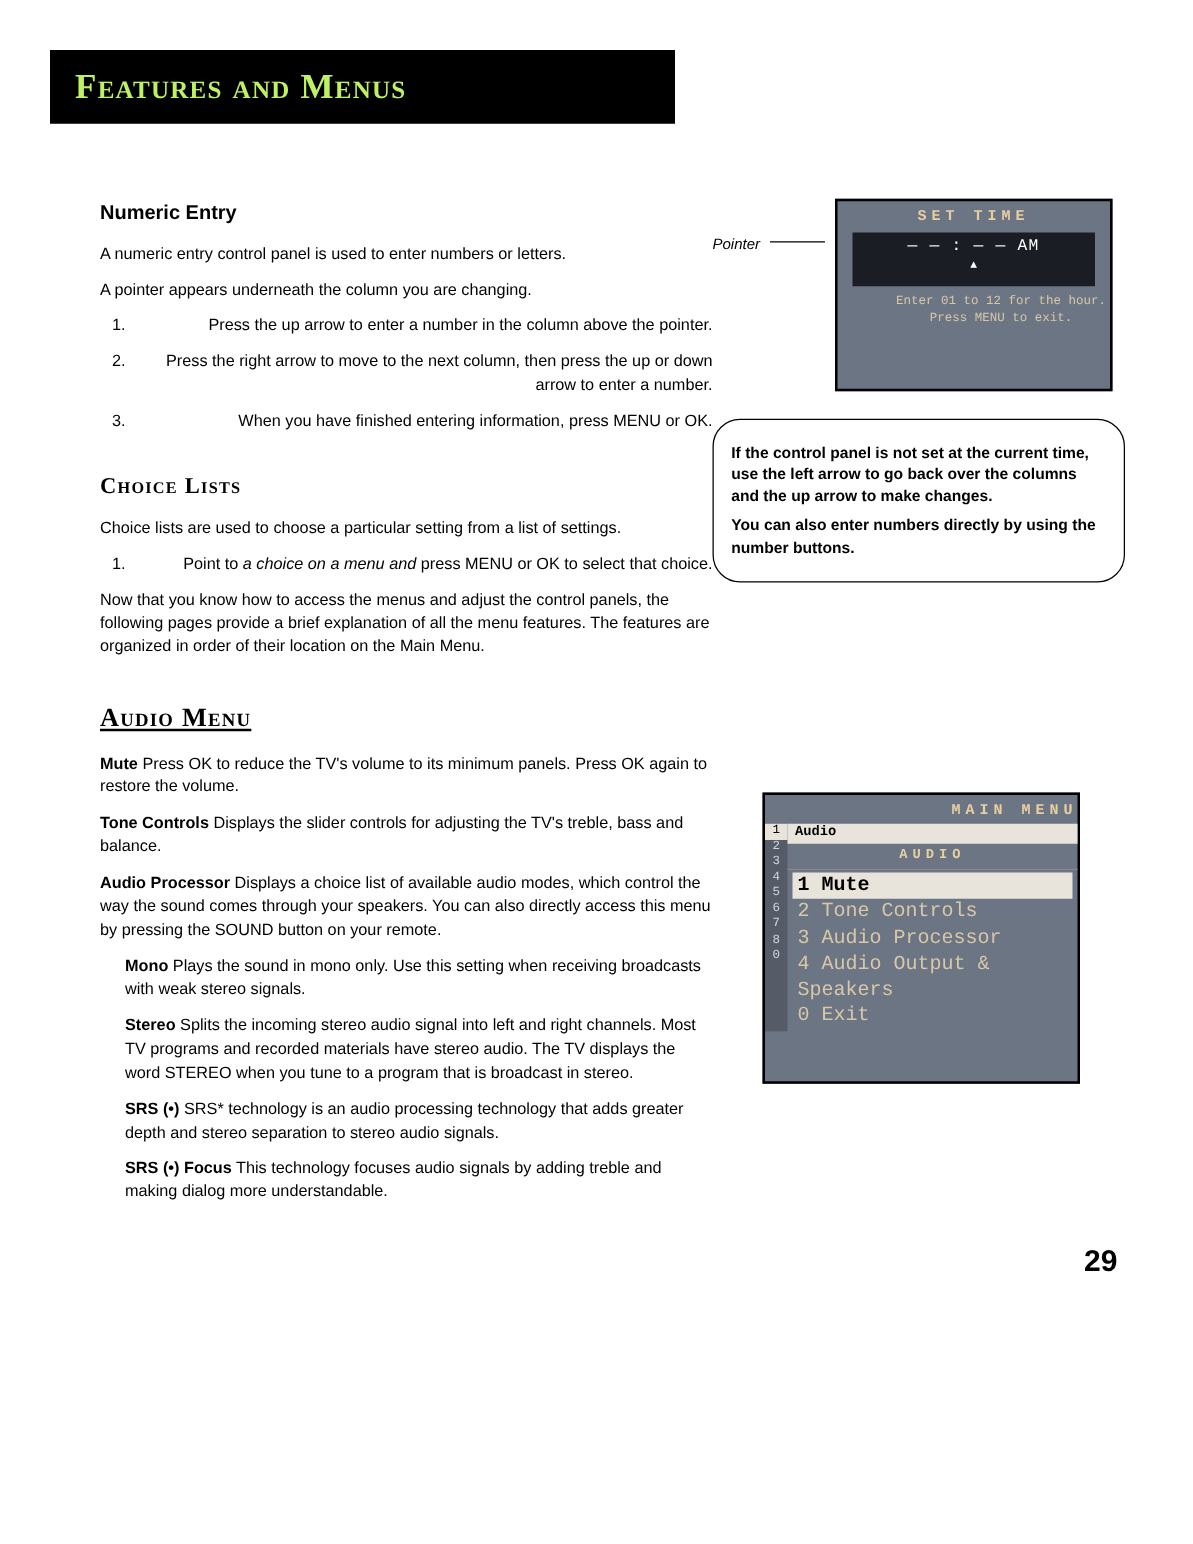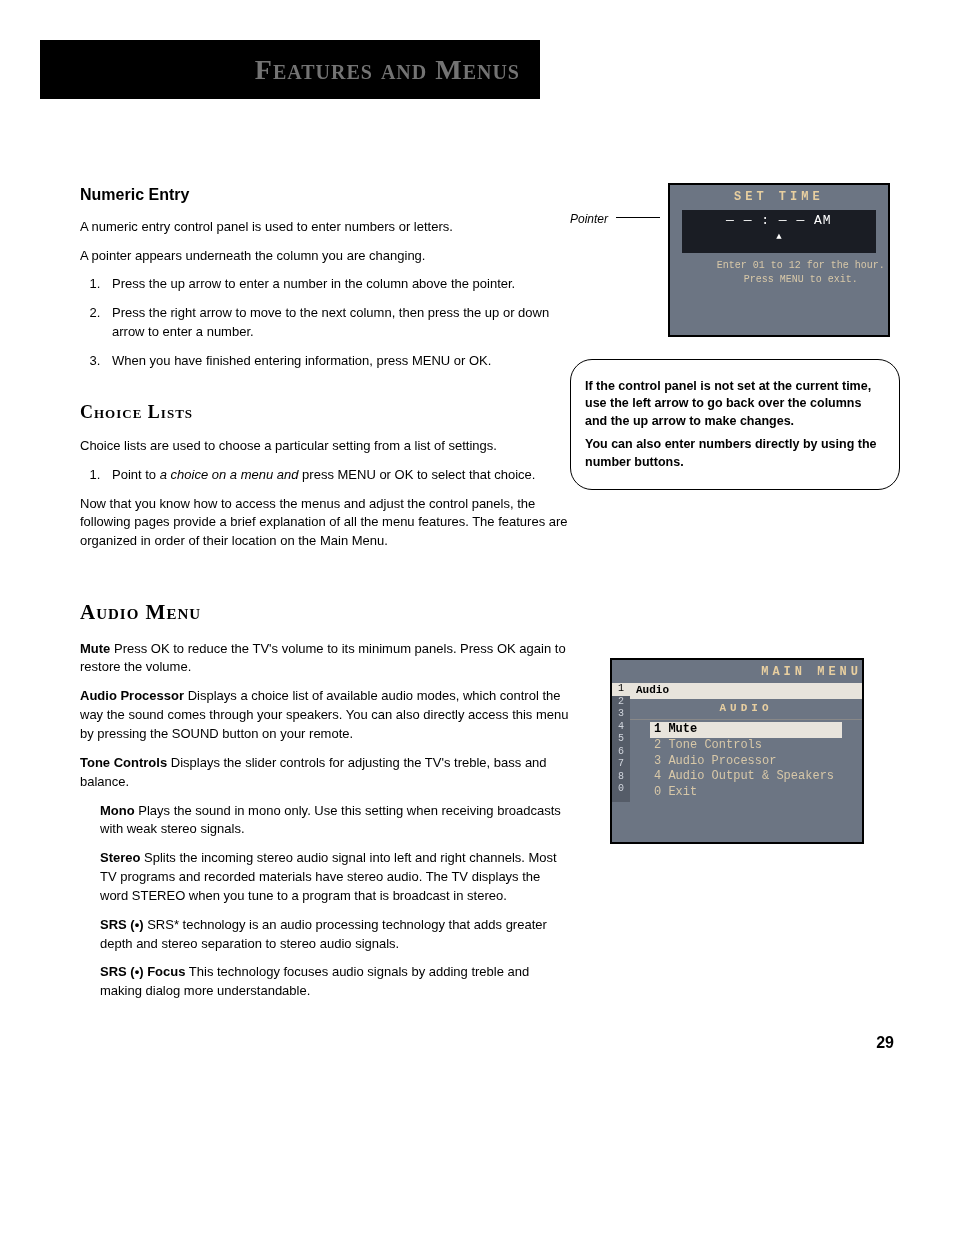--- a/index.html
+++ b/index.html
@@ -7,26 +7,25 @@
     margin: 0;
     padding: 40px 60px 40px 50px;
     width: 954px;
     box-sizing: border-box;
     color: #000;
     font-size: 13px;
     line-height: 1.45;
   }
   .title-bar {
     background: #000;
-    color: #737373;
+    color: #bef264;
     padding: 10px 20px 8px 20px;
     width: 460px;
     margin-left: -10px;
-    margin-bottom: 84px;
-    text-align: right;
+    margin-bottom: 60px;
   }
   .title-bar h1 {
     margin: 0;
     font-size: 28px;
     font-weight: bold;
     letter-spacing: 1px;
     font-family: Georgia, "Times New Roman", serif;
     font-variant: small-caps;
   }
   .columns {
@@ -51,37 +50,39 @@
   }
   h2.sub {
     font-family: "Helvetica Neue", Arial, sans-serif;
     font-variant: normal;
     font-size: 16px;
     letter-spacing: 0;
     margin-top: 0;
   }
   h2.audio {
     font-size: 21px;
-    margin-top: 46px;
+    margin-top: 32px;
+    text-decoration: underline;
   }
   ol {
     padding-left: 24px;
     margin: 10px 0;
   }
   ol li {
     padding-left: 8px;
     margin-bottom: 10px;
+    text-align: right;
   }
   p { margin: 10px 0; }
   .indent-block { margin-left: 20px; }
   .term { font-weight: bold; text-align: right; }
   .footnote { margin-top: 50px; font-size: 12.5px; }
   .page-num {
     text-align: right;
-    font-size: 16px;
+    font-size: 24px;
     font-weight: bold;
     margin-top: 20px;
   }
 
   
   .pointer-row {
     display: flex;
     align-items: flex-start;
     gap: 8px;
   }
@@ -197,22 +198,22 @@
   .osd2-subtitle {
     text-align: center;
     padding: 2px 0;
     font-weight: bold;
     letter-spacing: 4px;
     color: #e8cfa0;
     border-bottom: 1px solid #888;
     font-size: 11px;
   }
   .osd2-list {
-    padding: 2px 24px;
-    font-size: 12px;
+    padding: 2px 8px;
+    font-size: 16px;
     line-height: 1.3;
   }
   .osd2-list .sel {
     background: #e8e4dc;
     color: #000;
     font-weight: bold;
     display: block;
     margin: 0 -4px;
     padding: 0 4px;
   }
@@ -242,22 +243,22 @@
     <ol>
       <li>
         <span>Point to </span><i>a choice on a menu and </i><span>press MENU or OK to select that choice.</span>
       </li>
     </ol>
     <p>Now that you know how to access the menus and adjust the control panels, the following pages provide a brief explanation of all the menu features. The features are organized in order of their location on the Main Menu.</p>
 
     <h2 class="audio">Audio Menu</h2>
 
     <p><span class="term">Mute</span><span>  Press OK to reduce the TV's volume to its minimum panels. Press OK again to restore the volume.</span></p>
+    <p><span class="term">Tone Controls</span><span>  Displays the slider controls for adjusting the TV's treble, bass and balance.</span></p>
     <p><span class="term">Audio Processor</span><span>  Displays a choice list of available audio modes, which control the way the sound comes through your speakers. You can also directly access this menu by pressing the SOUND button on your remote.</span></p>
-    <p><span class="term">Tone Controls</span><span>  Displays the slider controls for adjusting the TV's treble, bass and balance.</span></p>
 
     <div class="indent-block">
       <p><span class="term">Mono</span><span>   Plays the sound in mono only. Use this setting when receiving broadcasts with weak stereo signals.</span></p>
       <p><span class="term">Stereo</span><span>   Splits the incoming stereo audio signal into left and right channels. Most TV programs and recorded materials have stereo audio. The TV displays the word STEREO when you tune to a program that is broadcast in stereo.</span></p>
       <p><span class="term">SRS (•)</span><span>  SRS* technology is an audio processing technology that adds greater depth and stereo separation to stereo audio signals.</span></p>
       <p><span class="term">SRS (•) Focus</span><span>  This technology focuses audio signals by adding treble and making dialog more understandable.</span></p>
     </div>
 
   </div>
 

